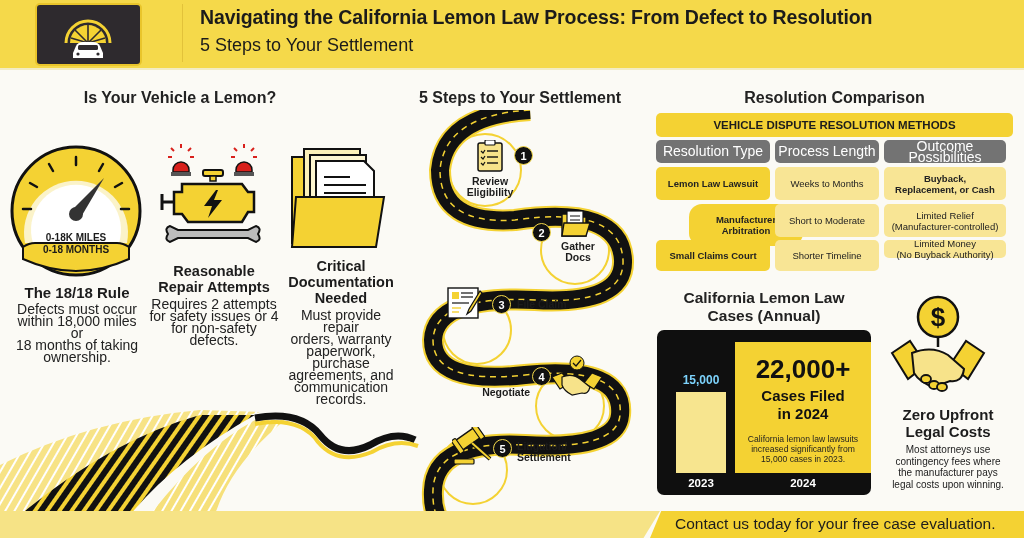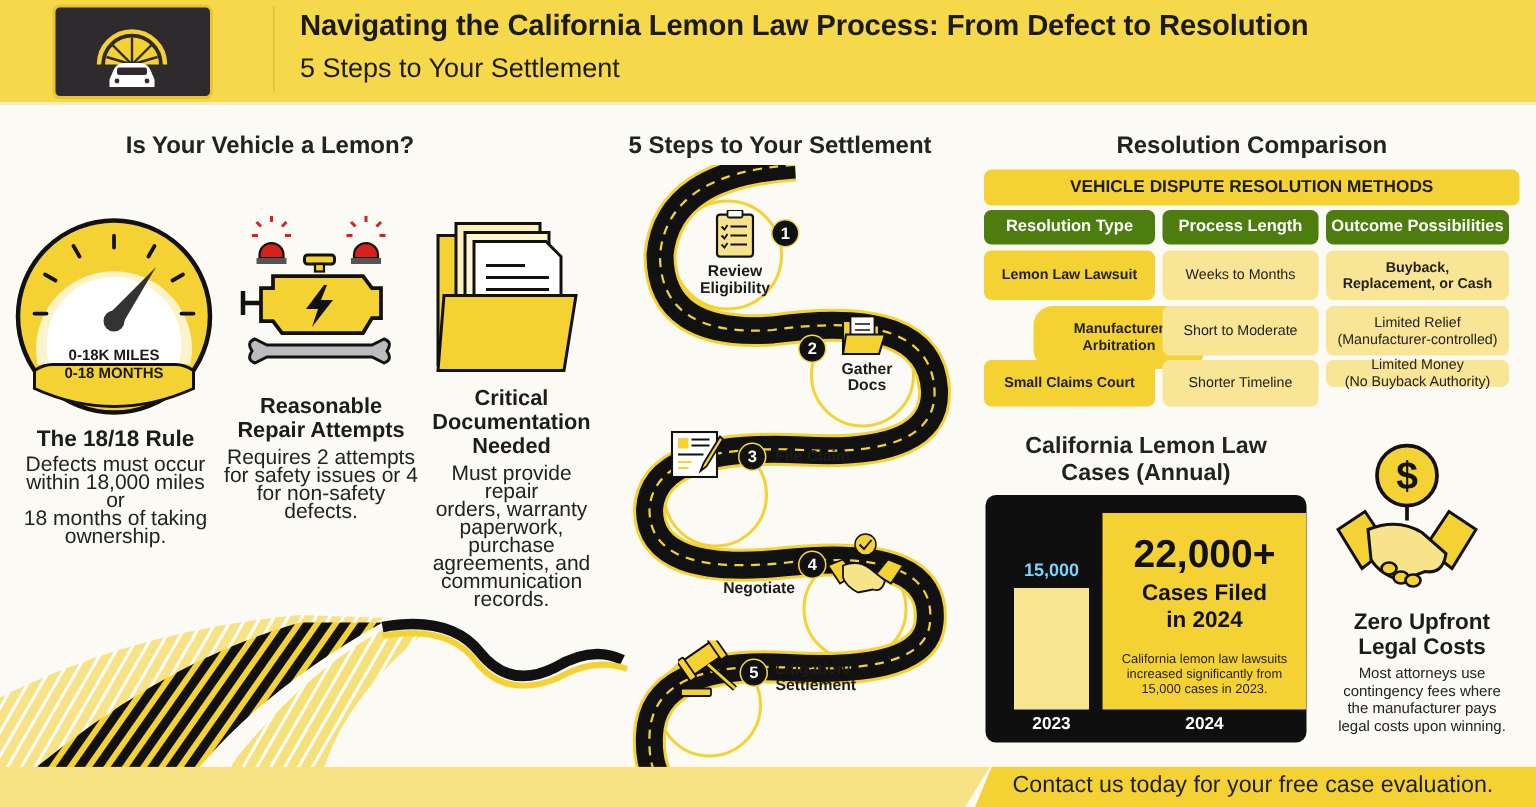--- a/index.html
+++ b/index.html
@@ -21,21 +21,21 @@
   .col-title { font-weight: bold; text-align: center; position: absolute; color: #1c1c1c; }
   .col-desc { text-align: center; position: absolute; font-size: 14px; line-height: 12px; color: #222; }
 
   
   .step-label { position: absolute; font-weight: bold; font-size: 10.5px; line-height: 11px; text-align: center; color: #1c1c1c; }
   .step-num { position: absolute; width: 19px; height: 19px; border-radius: 50%; background: #111; color: #fff; font-weight: bold; font-size: 11px; text-align: center; line-height: 19px; border: 1px solid #f3d84a; }
 
   
   .tbl-banner { position: absolute; left: 656px; top: 113px; width: 357px; height: 24px; background: #f4d233; border-radius: 5px; text-align: center; font-weight: bold; font-size: 11.5px; line-height: 24px; color: #1d1d1d; }
   .tbl-cell { position: absolute; border-radius: 5px; display: flex; align-items: center; justify-content: center; text-align: center; font-size: 9.5px; line-height: 11px; color: #222; }
-  .tbl-head { background: #4d7c0f; color: #fff; font-weight: bold; font-size: 11px; }
+  .tbl-head { background: #737373; color: #fff; font-weight: normal; font-size: 14px; }
   .tbl-type { background: #f4d233; font-weight: bold; }
   .tbl-val { background: #f8e595; }
 
   
   .chart-box { position: absolute; left: 657px; top: 330px; width: 214px; height: 165px; background: #0f0f0f; border-radius: 7px; overflow: hidden; }
   .bar-2023 { position: absolute; left: 19px; top: 62px; width: 50px; height: 81px; background: #f7e58f; }
   .bar-2023-lbl { position: absolute; left: 14px; top: 43px; width: 60px; text-align: center; color: #7dd3fc; font-weight: bold; font-size: 12px; }
   .panel-2024 { position: absolute; left: 78px; top: 12px; width: 136px; height: 131px; background: #f4d233; }
   .big-num { position: absolute; left: 0; top: 12px; width: 136px; text-align: center; font-size: 26px; font-weight: bold; color: #111; }
   .big-sub { position: absolute; left: 0; top: 45px; width: 136px; text-align: center; font-size: 15px; font-weight: bold; line-height: 18px; color: #111; }

